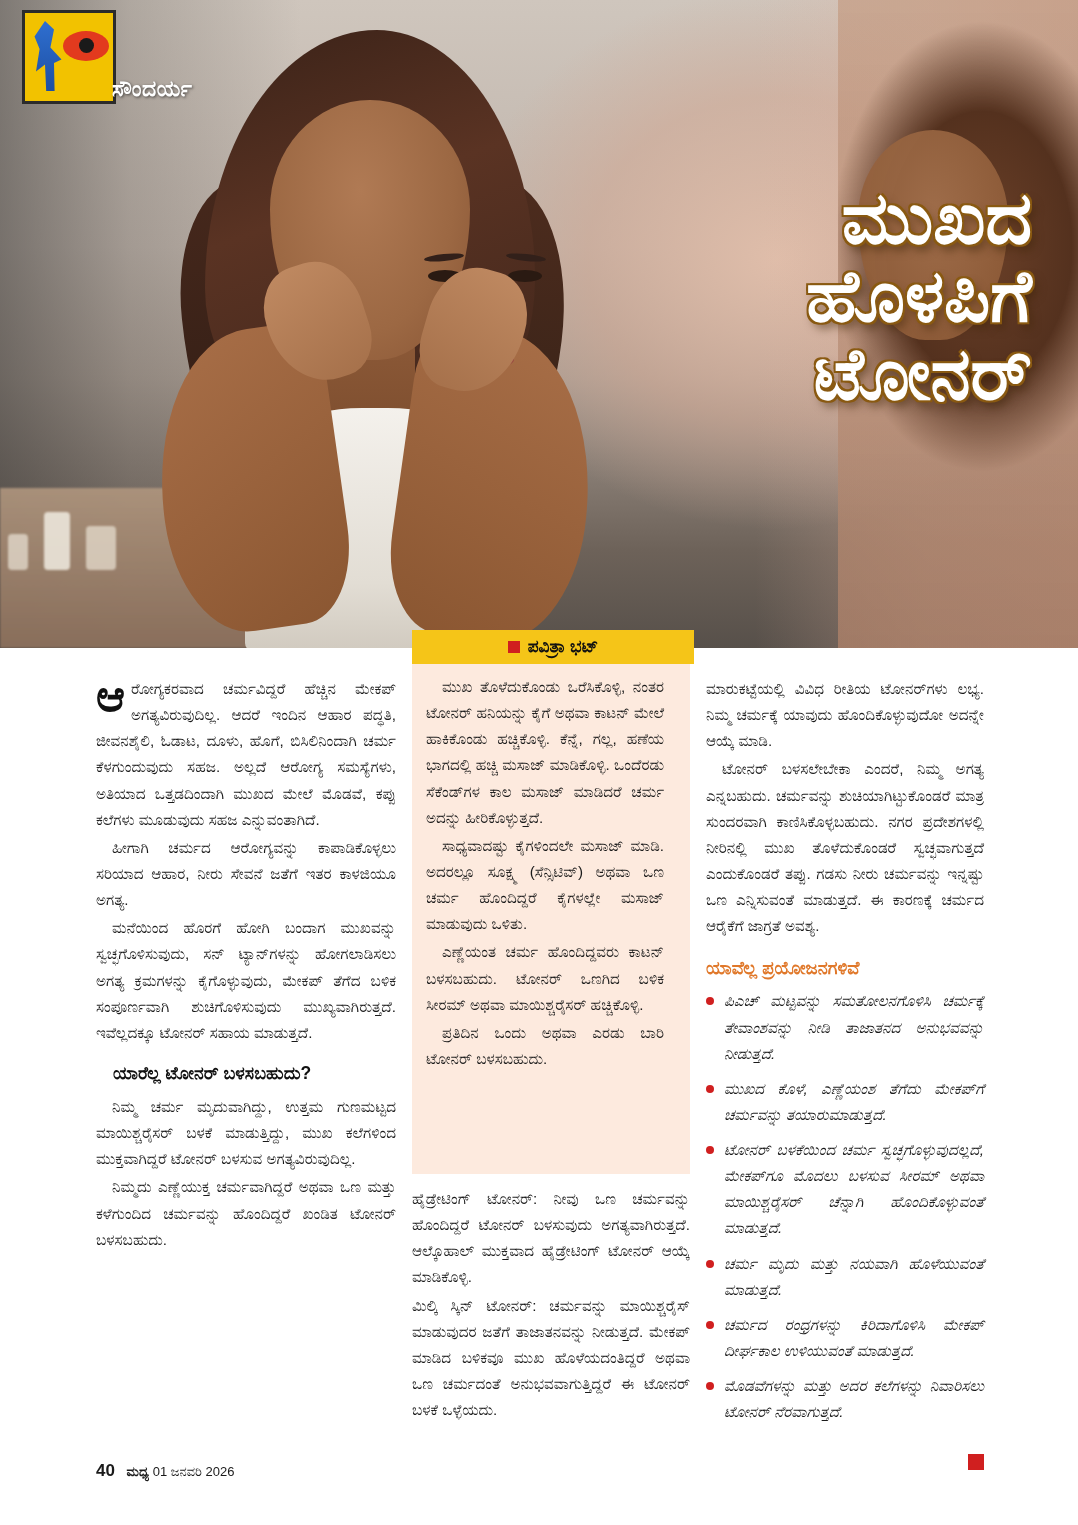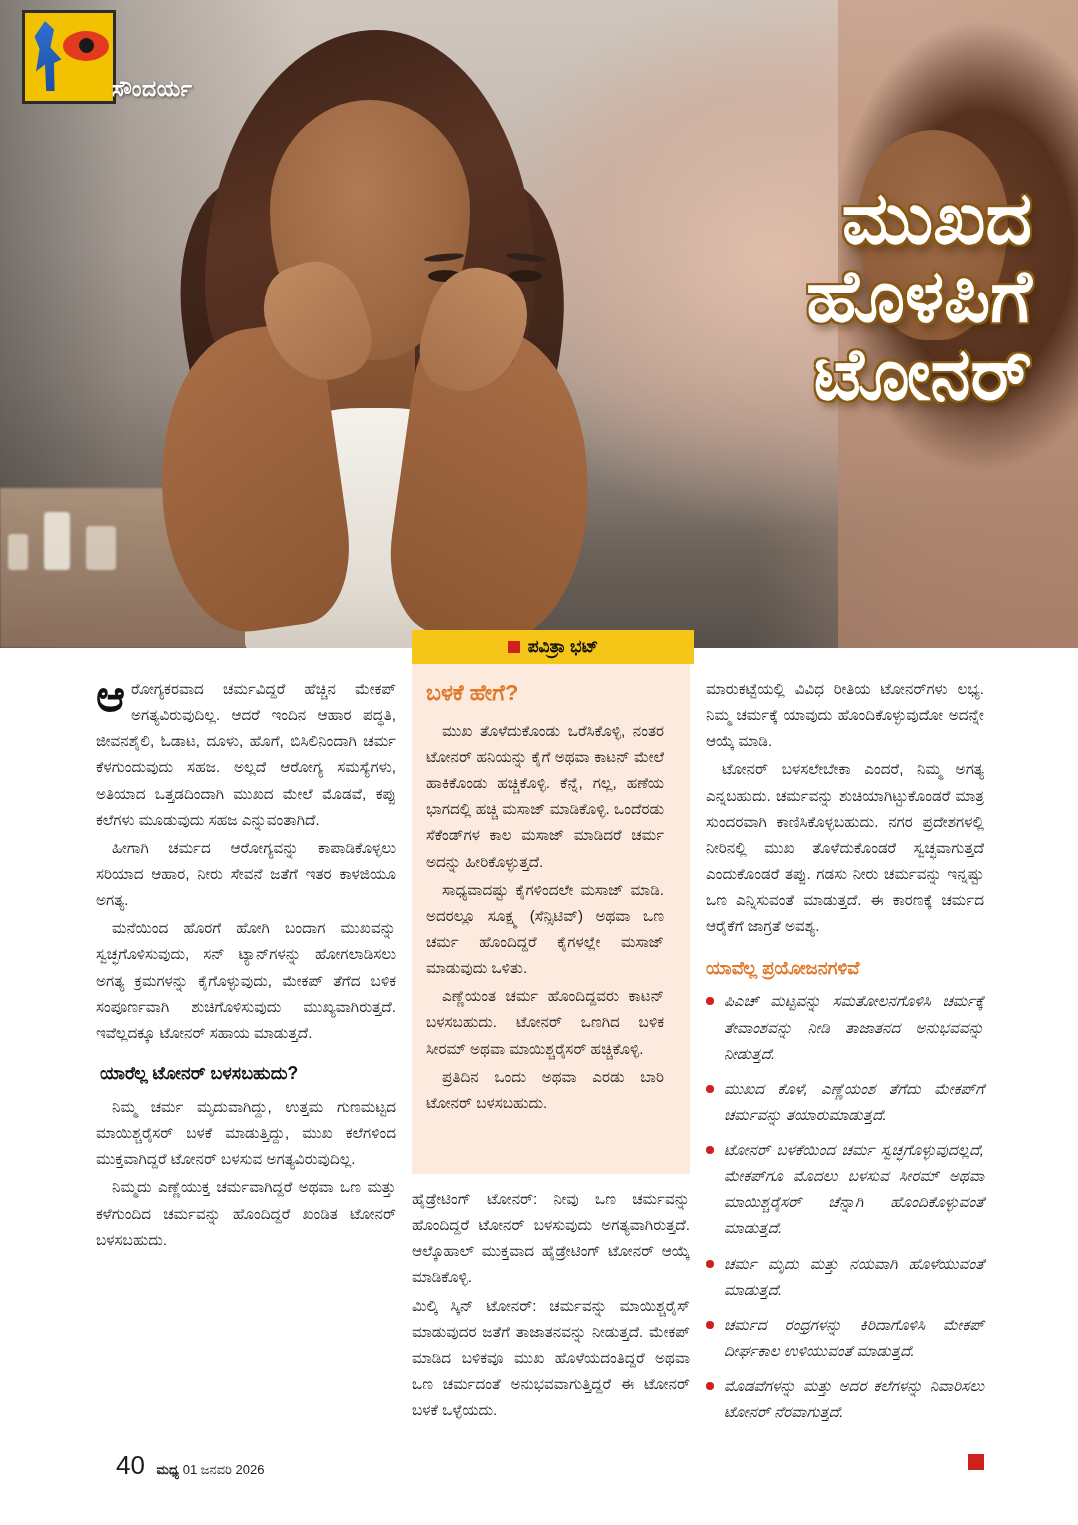--- a/index.html
+++ b/index.html
@@ -334,21 +334,21 @@
     line-height: 1.72;
     text-align: justify;
     color: #1a1a1a;
   }
   .col2-after p { margin: 0 0 2px 0; text-indent: 0; }
 
   .subhead {
     font-weight: bold;
     font-size: 17.5px;
     color: #111;
-    margin: 12px 0 6px 4px;
+    margin: 12px 0 6px 17px;
     text-indent: 0;
   }
   .subhead-orange {
     font-weight: bold;
     font-size: 18px;
     color: #e0782a;
     margin: 14px 0 0 0;
     text-indent: 0;
   }
   ul.bullets {
@@ -381,24 +381,23 @@
   }
 
   .footer {
     position: absolute;
     left: 96px;
     bottom: 44px;
     font-size: 13px;
     color: #1a1a1a;
   }
   .folio {
-    font-size: 26px;
-    font-weight: normal;
+    font-size: 17px;
+    font-weight: bold;
     margin-right: 8px;
-    margin-left: 20px;
   }
   .bold-k { font-weight: bold; }
 </style>
 </head>
 <body>
 
 <div class="hero">
   <div class="hero-bg"></div>
   <div class="counter"></div>
   <div class="bottle3"></div>
@@ -450,21 +449,20 @@
     <p class="noindent"><span class="dropcap">ಆ</span><span>ರೋಗ್ಯಕರವಾದ ಚರ್ಮವಿದ್ದರೆ ಹೆಚ್ಚಿನ ಮೇಕಪ್ ಅಗತ್ಯವಿರುವುದಿಲ್ಲ. ಆದರೆ ಇಂದಿನ ಆಹಾರ ಪದ್ಧತಿ, ಜೀವನಶೈಲಿ, ಓಡಾಟ, ದೂಳು, ಹೊಗೆ, ಬಿಸಿಲಿನಿಂದಾಗಿ ಚರ್ಮ ಕೆಳಗುಂದುವುದು ಸಹಜ. ಅಲ್ಲದೆ ಆರೋಗ್ಯ ಸಮಸ್ಯೆಗಳು, ಅತಿಯಾದ ಒತ್ತಡದಿಂದಾಗಿ ಮುಖದ ಮೇಲೆ ಮೊಡವೆ, ಕಪ್ಪು ಕಲೆಗಳು ಮೂಡುವುದು ಸಹಜ ಎನ್ನುವಂತಾಗಿದೆ.</span></p>
     <p>ಹೀಗಾಗಿ ಚರ್ಮದ ಆರೋಗ್ಯವನ್ನು ಕಾಪಾಡಿಕೊಳ್ಳಲು ಸರಿಯಾದ ಆಹಾರ, ನೀರು ಸೇವನೆ ಜತೆಗೆ ಇತರ ಕಾಳಜಿಯೂ ಅಗತ್ಯ.</p>
     <p>ಮನೆಯಿಂದ ಹೊರಗೆ ಹೋಗಿ ಬಂದಾಗ ಮುಖವನ್ನು ಸ್ವಚ್ಛಗೊಳಿಸುವುದು, ಸನ್ ಟ್ಯಾನ್‌ಗಳನ್ನು ಹೋಗಲಾಡಿಸಲು ಅಗತ್ಯ ಕ್ರಮಗಳನ್ನು ಕೈಗೊಳ್ಳುವುದು, ಮೇಕಪ್ ತೆಗೆದ ಬಳಿಕ ಸಂಪೂರ್ಣವಾಗಿ ಶುಚಿಗೊಳಿಸುವುದು ಮುಖ್ಯವಾಗಿರುತ್ತದೆ. ಇವೆಲ್ಲದಕ್ಕೂ ಟೋನರ್ ಸಹಾಯ ಮಾಡುತ್ತದೆ.</p>
     <div class="subhead">ಯಾರೆಲ್ಲ ಟೋನರ್ ಬಳಸಬಹುದು?</div>
     <p>ನಿಮ್ಮ ಚರ್ಮ ಮೃದುವಾಗಿದ್ದು, ಉತ್ತಮ ಗುಣಮಟ್ಟದ ಮಾಯಿಶ್ಚರೈಸರ್ ಬಳಕೆ ಮಾಡುತ್ತಿದ್ದು, ಮುಖ ಕಲೆಗಳಿಂದ ಮುಕ್ತವಾಗಿದ್ದರೆ ಟೋನರ್ ಬಳಸುವ ಅಗತ್ಯವಿರುವುದಿಲ್ಲ.</p>
     <p>ನಿಮ್ಮದು ಎಣ್ಣೆಯುಕ್ತ ಚರ್ಮವಾಗಿದ್ದರೆ ಅಥವಾ ಒಣ ಮತ್ತು ಕಳೆಗುಂದಿದ ಚರ್ಮವನ್ನು ಹೊಂದಿದ್ದರೆ ಖಂಡಿತ ಟೋನರ್ ಬಳಸಬಹುದು.</p>
   </div>
 
   <div class="tinted">
     <div class="tinted-inner">
-      <div class="tinted-head">ಬಳಕೆ ಹೇಗೆ?</div>
       <p>ಮುಖ ತೊಳೆದುಕೊಂಡು ಒರೆಸಿಕೊಳ್ಳಿ, ನಂತರ ಟೋನರ್ ಹನಿಯನ್ನು ಕೈಗೆ ಅಥವಾ ಕಾಟನ್ ಮೇಲೆ ಹಾಕಿಕೊಂಡು ಹಚ್ಚಿಕೊಳ್ಳಿ. ಕೆನ್ನೆ, ಗಲ್ಲ, ಹಣೆಯ ಭಾಗದಲ್ಲಿ ಹಚ್ಚಿ ಮಸಾಜ್ ಮಾಡಿಕೊಳ್ಳಿ. ಒಂದೆರಡು ಸೆಕೆಂಡ್‌ಗಳ ಕಾಲ ಮಸಾಜ್ ಮಾಡಿದರೆ ಚರ್ಮ ಅದನ್ನು ಹೀರಿಕೊಳ್ಳುತ್ತದೆ.</p>
       <p>ಸಾಧ್ಯವಾದಷ್ಟು ಕೈಗಳಿಂದಲೇ ಮಸಾಜ್ ಮಾಡಿ. ಅದರಲ್ಲೂ ಸೂಕ್ಷ್ಮ (ಸೆನ್ಸಿಟಿವ್) ಅಥವಾ ಒಣ ಚರ್ಮ ಹೊಂದಿದ್ದರೆ ಕೈಗಳಲ್ಲೇ ಮಸಾಜ್ ಮಾಡುವುದು ಒಳಿತು.</p>
       <p>ಎಣ್ಣೆಯಂತ ಚರ್ಮ ಹೊಂದಿದ್ದವರು ಕಾಟನ್ ಬಳಸಬಹುದು. ಟೋನರ್ ಒಣಗಿದ ಬಳಿಕ ಸೀರಮ್ ಅಥವಾ ಮಾಯಿಶ್ಚರೈಸರ್ ಹಚ್ಚಿಕೊಳ್ಳಿ.</p>
       <p>ಪ್ರತಿದಿನ ಒಂದು ಅಥವಾ ಎರಡು ಬಾರಿ ಟೋನರ್ ಬಳಸಬಹುದು.</p>
     </div>
   </div>
 
   <div class="col2-after">
     <p>ಹೈಡ್ರೇಟಿಂಗ್ ಟೋನರ್: ನೀವು ಒಣ ಚರ್ಮವನ್ನು ಹೊಂದಿದ್ದರೆ ಟೋನರ್ ಬಳಸುವುದು ಅಗತ್ಯವಾಗಿರುತ್ತದೆ. ಆಲ್ಕೊಹಾಲ್ ಮುಕ್ತವಾದ ಹೈಡ್ರೇಟಿಂಗ್ ಟೋನರ್ ಆಯ್ಕೆ ಮಾಡಿಕೊಳ್ಳಿ.</p>
     <p>ಮಿಲ್ಕಿ ಸ್ಕಿನ್ ಟೋನರ್: ಚರ್ಮವನ್ನು ಮಾಯಿಶ್ಚರೈಸ್ ಮಾಡುವುದರ ಜತೆಗೆ ತಾಜಾತನವನ್ನು ನೀಡುತ್ತದೆ. ಮೇಕಪ್ ಮಾಡಿದ ಬಳಿಕವೂ ಮುಖ ಹೊಳೆಯದಂತಿದ್ದರೆ ಅಥವಾ ಒಣ ಚರ್ಮದಂತೆ ಅನುಭವವಾಗುತ್ತಿದ್ದರೆ ಈ ಟೋನರ್ ಬಳಕೆ ಒಳ್ಳೆಯದು.</p>

